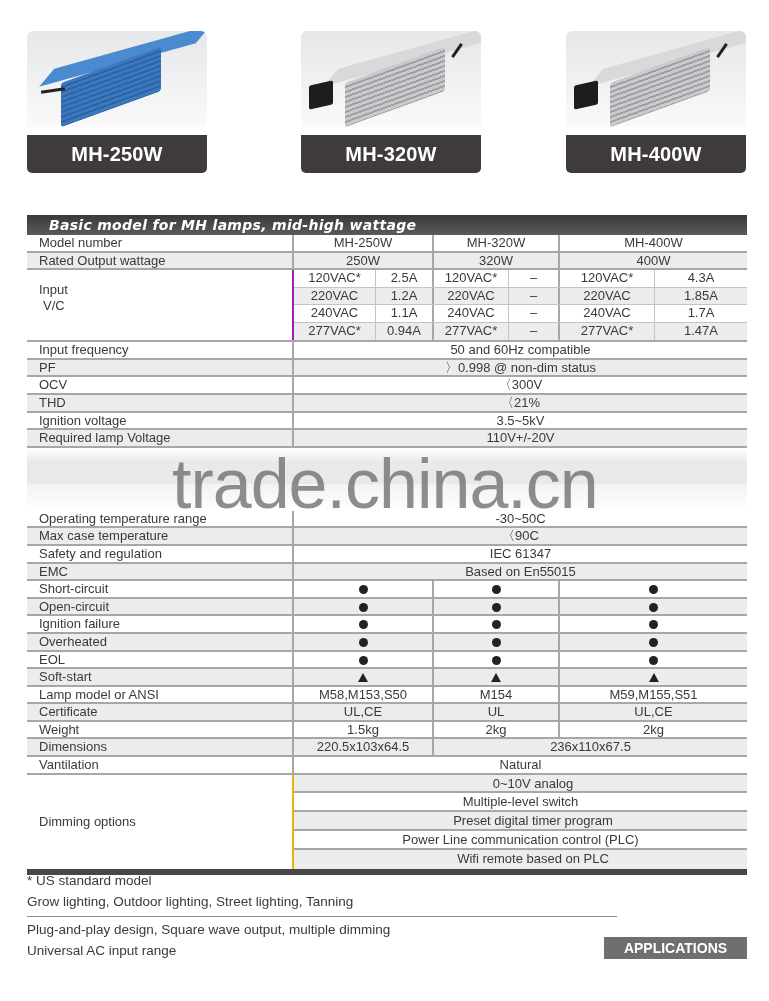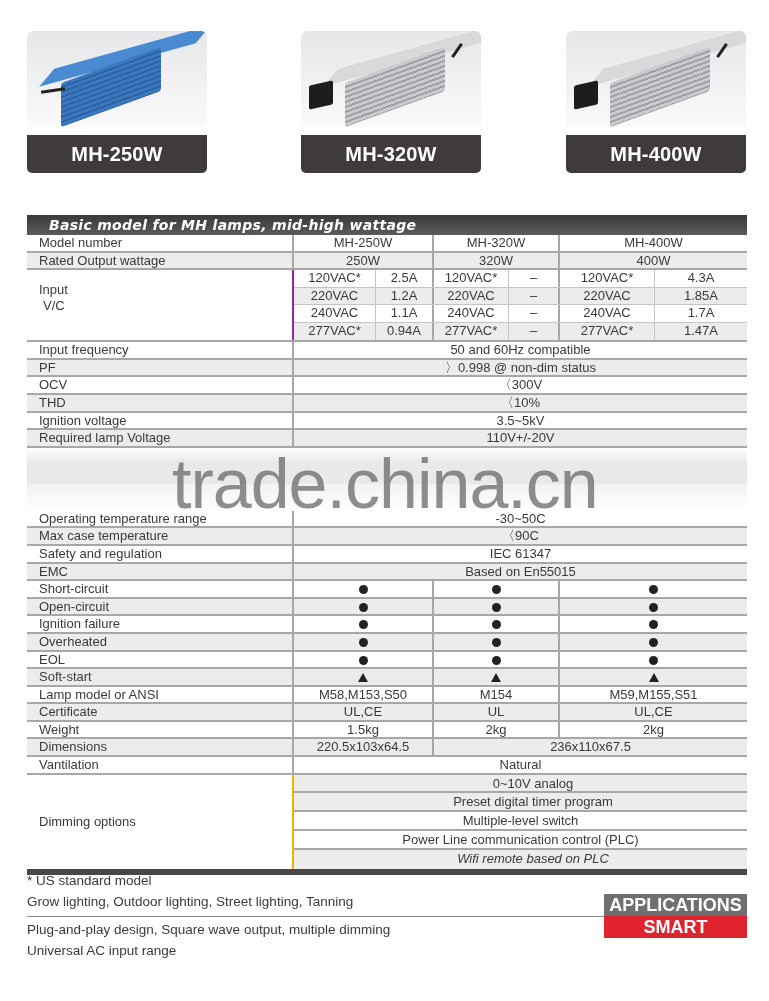--- a/index.html
+++ b/index.html
@@ -60,31 +60,31 @@
 
   .watermark {
     position: absolute; left: 172px; top: 444px; font-family: "Liberation Sans", sans-serif;
     font-size: 70px; color: rgba(110,110,110,0.78); letter-spacing: -1px; line-height: 80px;
   }
 
   .dim-block { display: flex; border-bottom: 6px solid #4a4646; }
   .dim-block .k { width: 267px; padding-left: 12px; border-right: 2px solid #eab308; font-size: 13px; display: flex; align-items: center; }
   .dim-block .opts { flex: 1; }
   .opt { height: 18.8px; text-align: center; font-size: 13px; line-height: 18px; border-bottom: 2px solid #a7a7a7; }
-  .opt:last-child { border-bottom: none; font-style: italic; }
+  .opt:last-child { border-bottom: none; }
   .opt.alt { background: #ececec; padding-left: 25px; }
 
   .dot { display: inline-block; width: 9px; height: 9px; border-radius: 50%; background: #222; vertical-align: middle; }
   .tri { display: inline-block; width: 0; height: 0; border-left: 5px solid transparent; border-right: 5px solid transparent; border-bottom: 9px solid #222; vertical-align: middle; }
 
   
   .foot { position: absolute; left: 27px; font-size: 13.5px; color: #3a3a3a; }
   .foot-rule { position: absolute; left: 27px; top: 916px; width: 590px; height: 1px; background: #8c8c8c; }
   .badges { position: absolute; left: 604px; top: 894px; width: 143px; }
-  .badge { height: 22px; color: #fff; font-weight: bold; font-size: 18px; text-align: center; line-height: 22px; font-family: "Liberation Sans", sans-serif; }
+  .badge { height: 22px; color: #fff; font-weight: bold; font-size: 14px; text-align: center; line-height: 22px; font-family: "Liberation Sans", sans-serif; margin-top: 43px; }
   .badge.app { background: #6f6f6f; }
   .badge.smart { background: #e0242f; }
 </style>
 </head>
 <body>
 
 <div class="product" style="left:27px;">
   <div class="photo">
     <div class="box-top blue" style="left:38px;top:16px;"></div>
     <div class="box-body blue" style="left:34px;top:34px;"></div>
@@ -177,21 +177,21 @@
   <div class="row alt">
     <div class="k">PF</div>
     <div class="v">〉0.998 @ non-dim status</div>
   </div>
   <div class="row">
     <div class="k">OCV</div>
     <div class="v">〈300V</div>
   </div>
   <div class="row alt">
     <div class="k">THD</div>
-    <div class="v">〈10%</div>
+    <div class="v">〈21%</div>
   </div>
   <div class="row">
     <div class="k">Ignition voltage</div>
     <div class="v">3.5~5kV</div>
   </div>
   <div class="row alt">
     <div class="k">Required lamp Voltage</div>
     <div class="v">110V+/-20V</div>
   </div>
 
@@ -277,22 +277,22 @@
   </div>
   <div class="row">
     <div class="k">Vantilation</div>
     <div class="v">Natural</div>
   </div>
 
   <div class="dim-block">
     <div class="k">Dimming options</div>
     <div class="opts">
       <div class="opt alt">0~10V analog</div>
+      <div class="opt">Multiple-level switch</div>
       <div class="opt alt">Preset digital timer program</div>
-      <div class="opt">Multiple-level switch</div>
       <div class="opt">Power Line communication control (PLC)</div>
       <div class="opt alt">Wifi remote based on PLC</div>
     </div>
   </div>
 </div>
 
 <div class="watermark">trade.china.cn</div>
 
 <div class="foot" style="top:873px;">*  US standard model</div>
 <div class="foot" style="top:894px;">Grow lighting, Outdoor lighting, Street lighting, Tanning</div>

